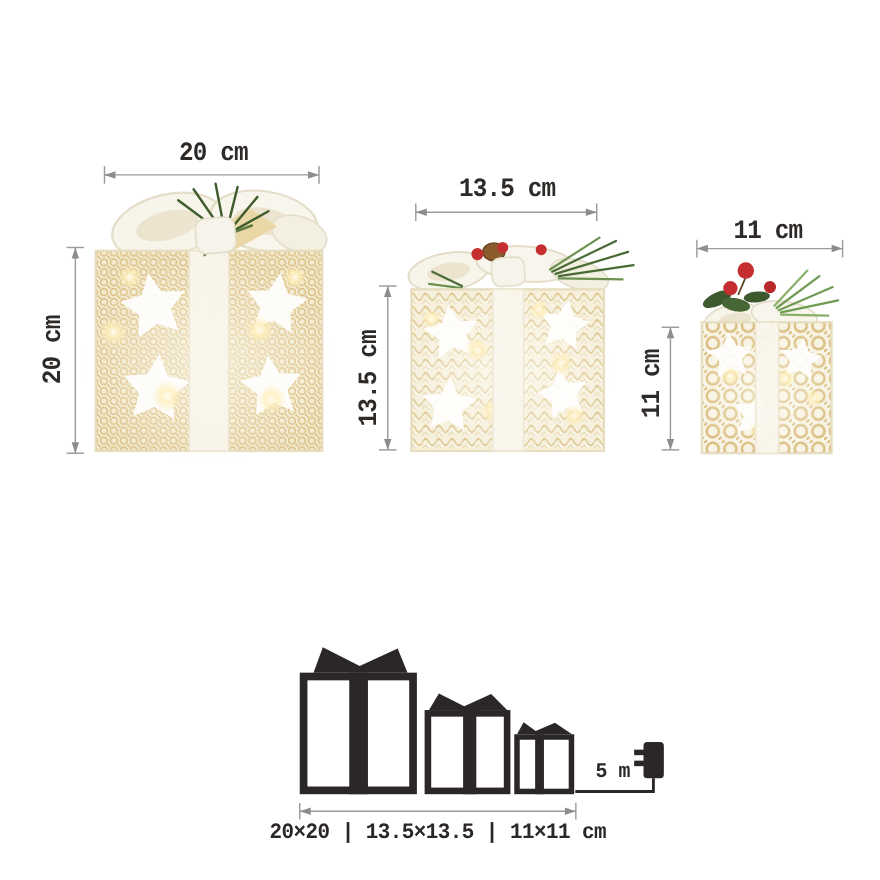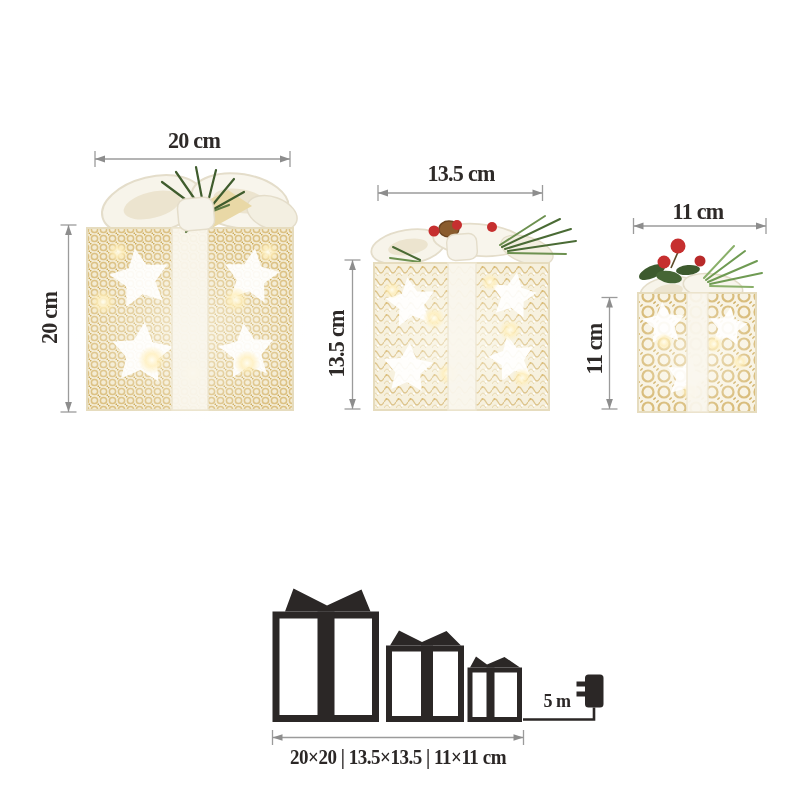--- a/index.html
+++ b/index.html
@@ -1,18 +1,18 @@
 <!DOCTYPE html>
 <html><head>
 <meta charset="utf-8">
 <style>
   html,body{margin:0;padding:0;background:#fff;}
   .canvas{
     position:relative;width:800px;height:800px;background:#ffffff;
-    font-family:Liberation Serif, serif;overflow:hidden;
+    font-family:Liberation Mono, monospace;overflow:hidden;
   }
   .scene-svg{position:absolute;left:0;top:0;width:800px;height:800px;}
   .dim-label{
     position:absolute;font-size:24px;font-weight:bold;color:#2e2a28;
     letter-spacing:-0.8px;white-space:nowrap;
     transform:translate(-50%,-50%) scaleX(0.92);
   }
   .dim-label.v{transform:translate(-50%,-50%) rotate(-90deg) scaleX(0.92);}
   .picto-label{
     position:absolute;font-size:19px;font-weight:bold;color:#2b2726;

